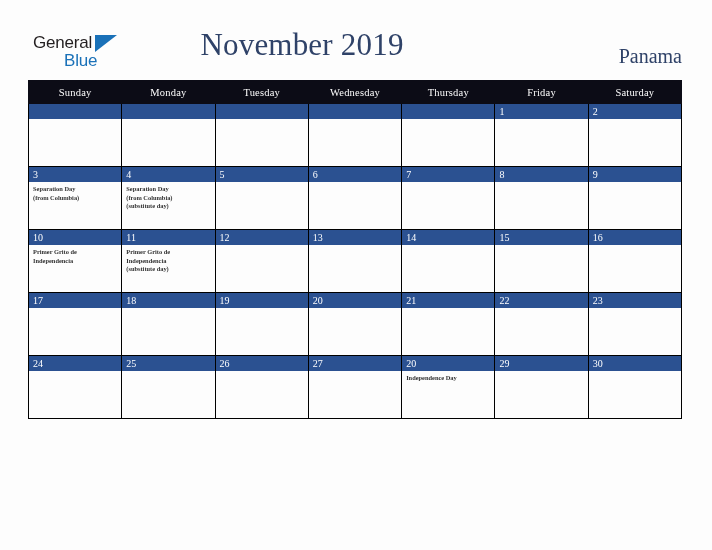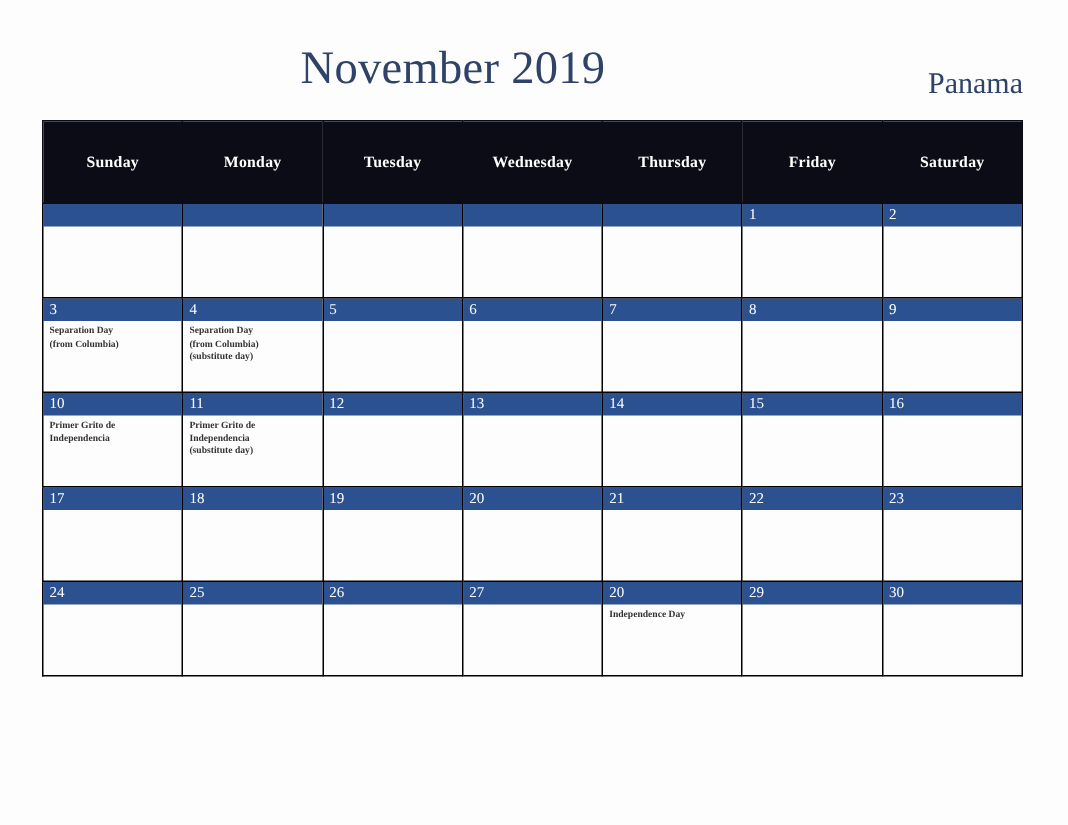--- a/index.html
+++ b/index.html
@@ -93,23 +93,23 @@
     left: 28px;
     top: 80px;
     width: 654px;
     border-collapse: collapse;
     table-layout: fixed;
   }
   .calendar th {
     background: #0c0c16;
     color: #ffffff;
     font-size: 10.5px;
-    font-weight: bold;
+    font-weight: normal;
     height: 22px;
-    padding: 16px;
+    padding: 0;
     text-align: center;
     border: 1px solid #0c0c16;
     letter-spacing: 0.2px;
   }
   .calendar td {
     padding: 0;
     vertical-align: top;
     border: 1px solid #000000;
     background: #fdfdfd;
     height: 62px;
@@ -142,20 +142,25 @@
     display: block;
   }
 </style>
 </head>
 <body>
 
 <div class="page">
 
   <div class="top-bar">
 
+    <div class="logo">
+      <span class="logo-general">General</span>
+      <span class="logo-triangle"></span>
+      <span class="logo-blue">Blue</span>
+    </div>
 
     <div class="title">November 2019</div>
 
     <div class="country">Panama</div>
 
   </div>
 
   <table class="calendar">
     <thead>
       <tr>

